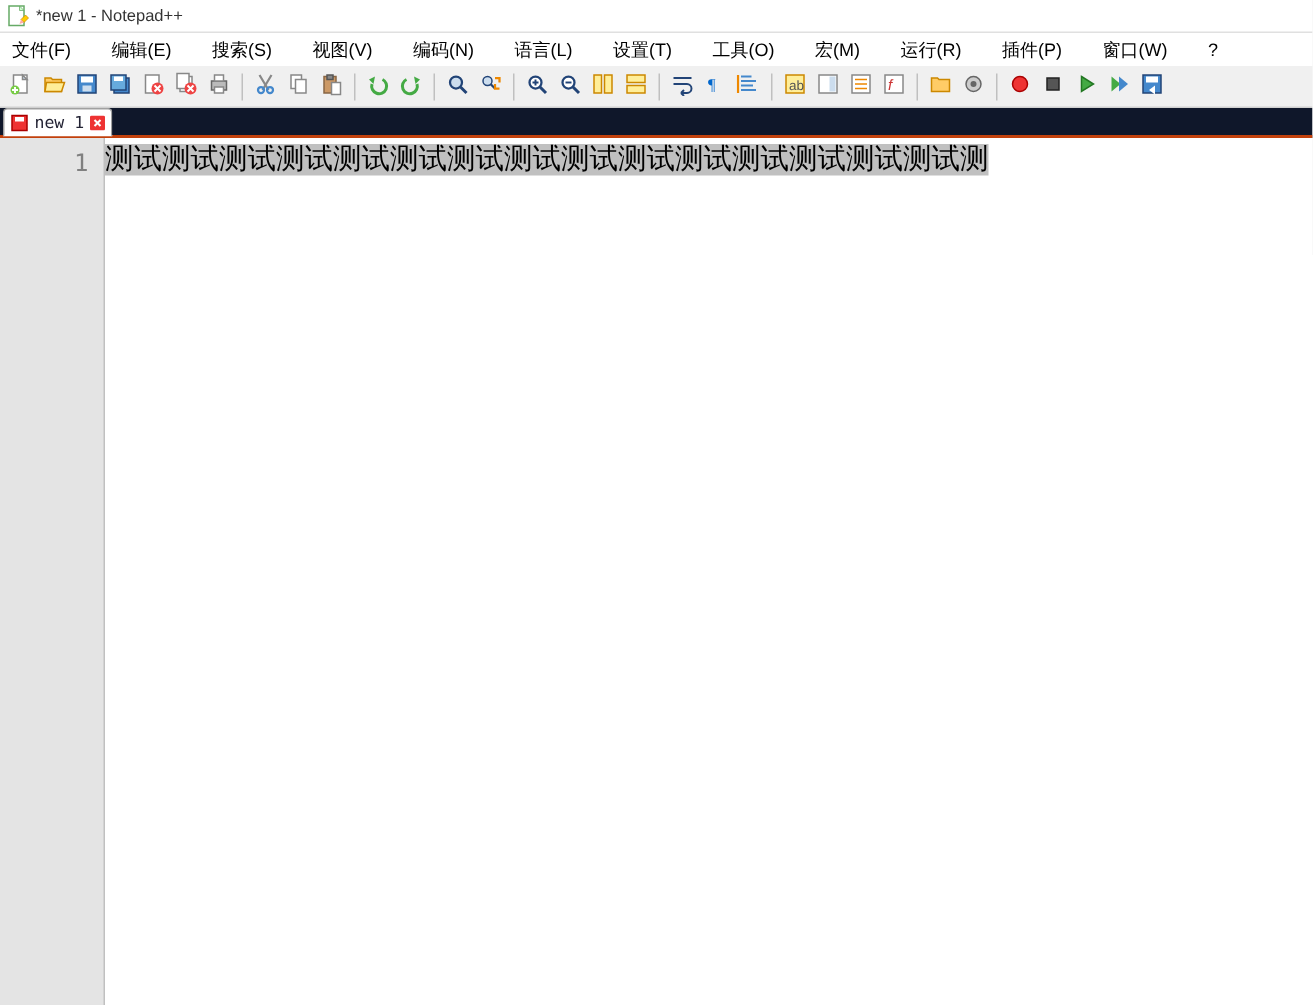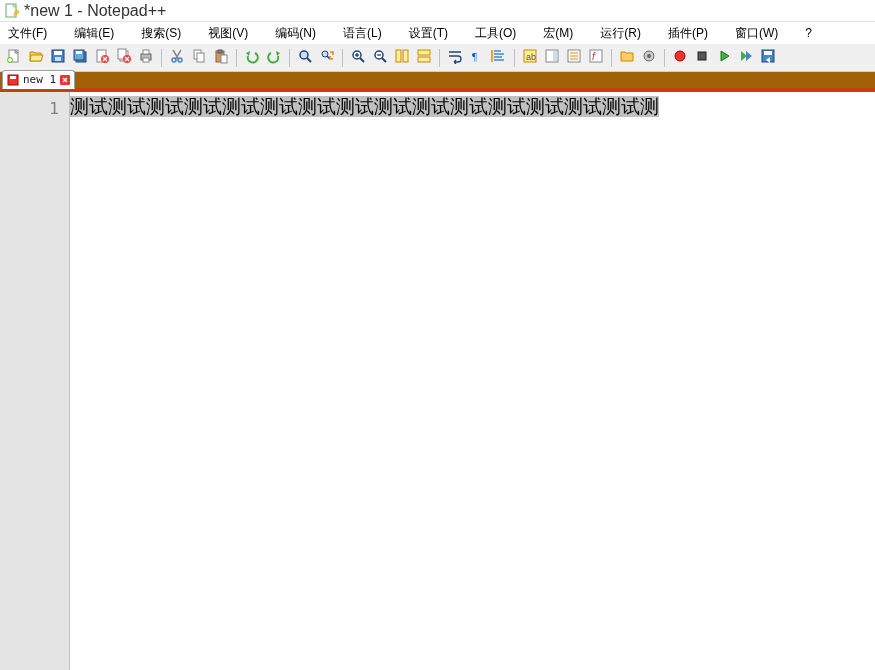--- a/index.html
+++ b/index.html
@@ -15,21 +15,21 @@
   }
   .titlebar {
     background: #fff;
     height: 22px;
     display: flex;
     align-items: center;
     padding: 0 4px;
     border-bottom: 1px solid #e0e0e0;
   }
   .title-icon { width: 16px; height: 16px; margin-right: 4px; display: inline-flex; align-items: center; justify-content: center; }
-  .title-text { font-size: 16px; color: #333; }
+  .title-text { font-size: 11px; color: #333; }
   .menubar {
     background: #fff;
     height: 22px;
     display: flex;
     align-items: center;
     padding: 0 2px;
     gap: 15px;
   }
   .menubar .menu-item {
     padding: 2px 6px;
@@ -55,26 +55,26 @@
     border: 1px solid transparent;
     border-radius: 2px;
   }
   .tb-sep {
     width: 1px;
     height: 18px;
     background: #c0c0c0;
     margin: 0 3px;
   }
   .tabstrip {
-    background: #a16207;
+    background: #0f172a;
     height: 20px;
     display: flex;
     align-items: flex-end;
     padding: 0 2px;
-    border-bottom: 4px solid #c2410c;
+    border-bottom: 2px solid #c2410c;
   }
   .tab {
     display: flex;
     align-items: center;
     height: 19px;
     padding: 0 4px;
     background: #fff;
     border: 1px solid #a0a0a0;
     border-bottom: 1px solid #fff;
     border-top-left-radius: 3px;

